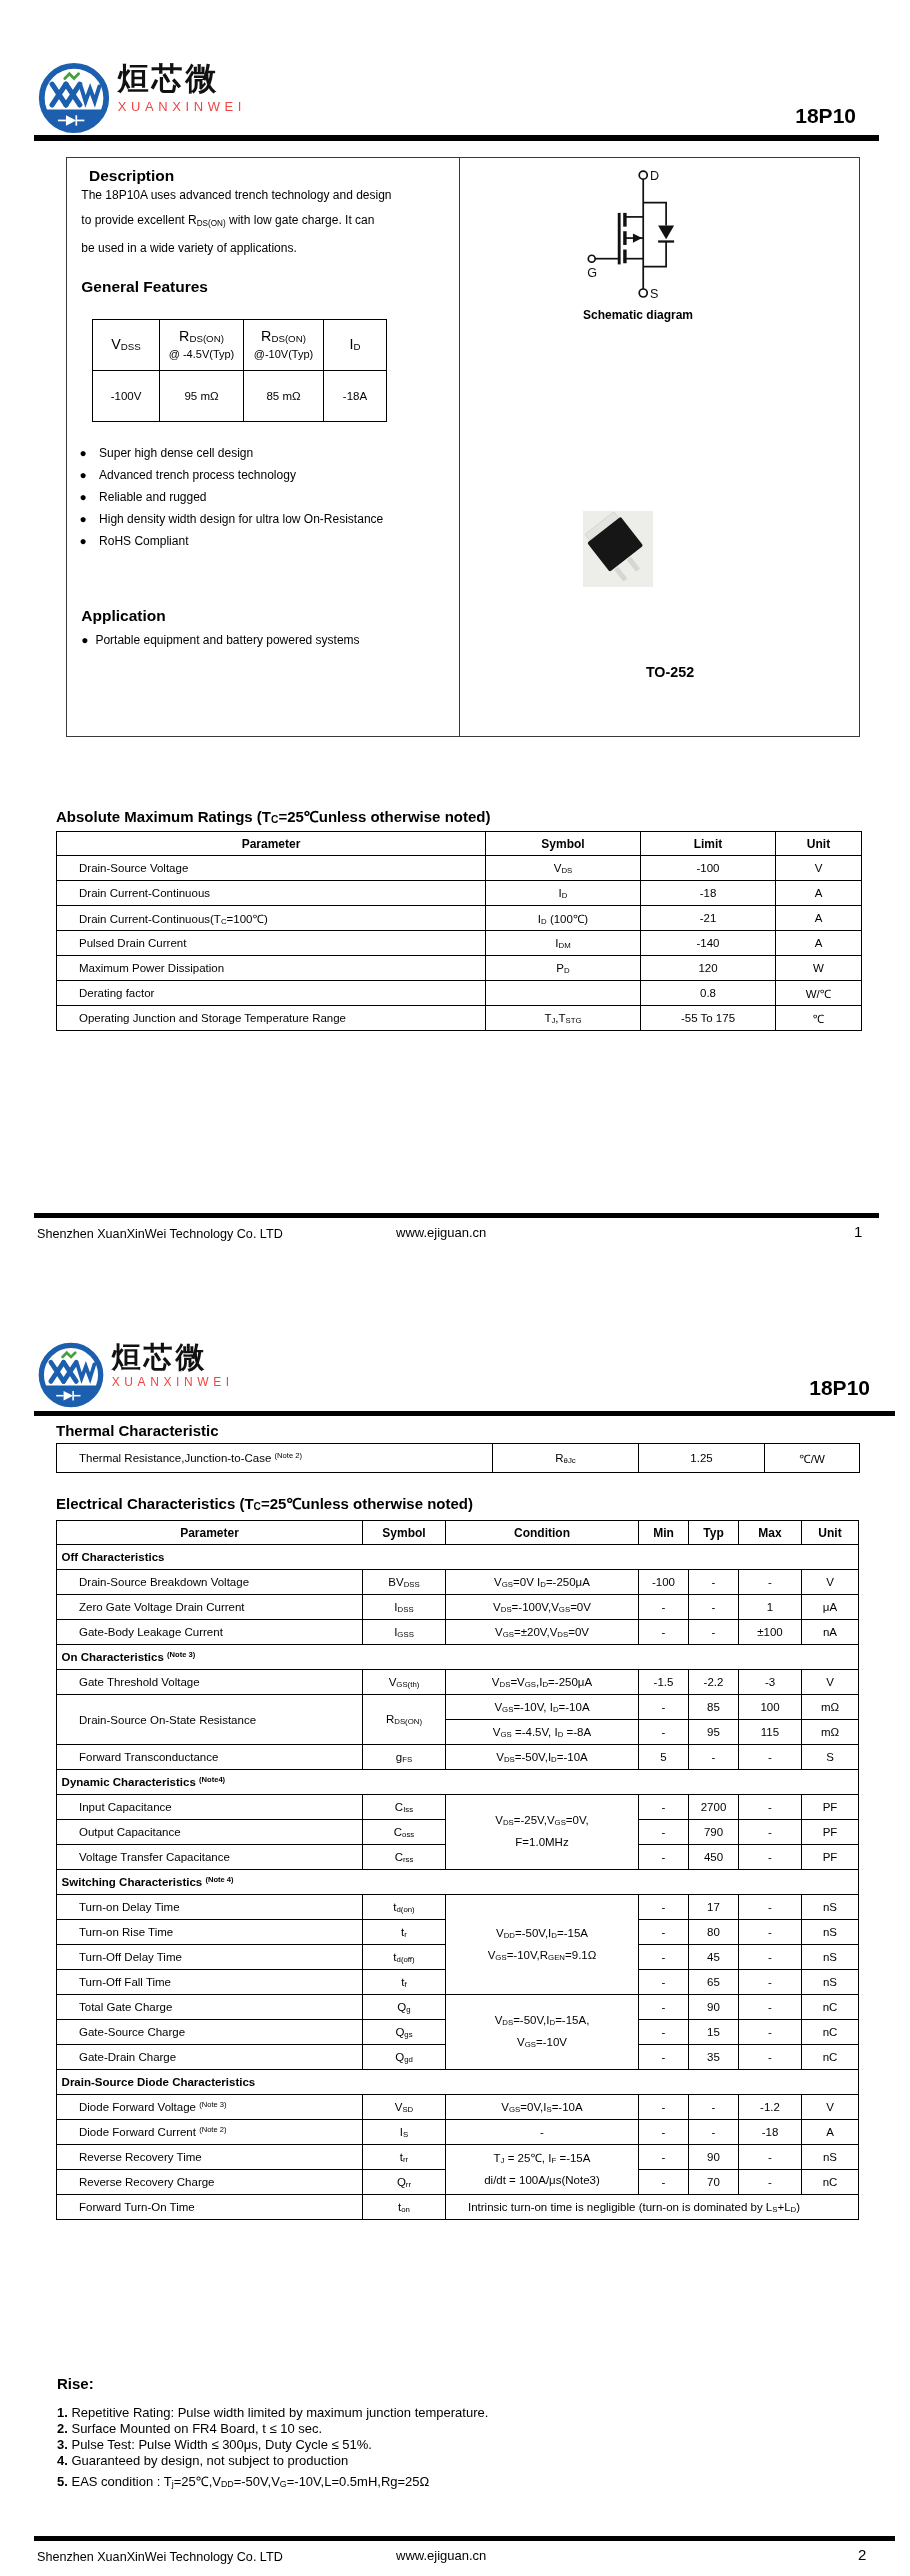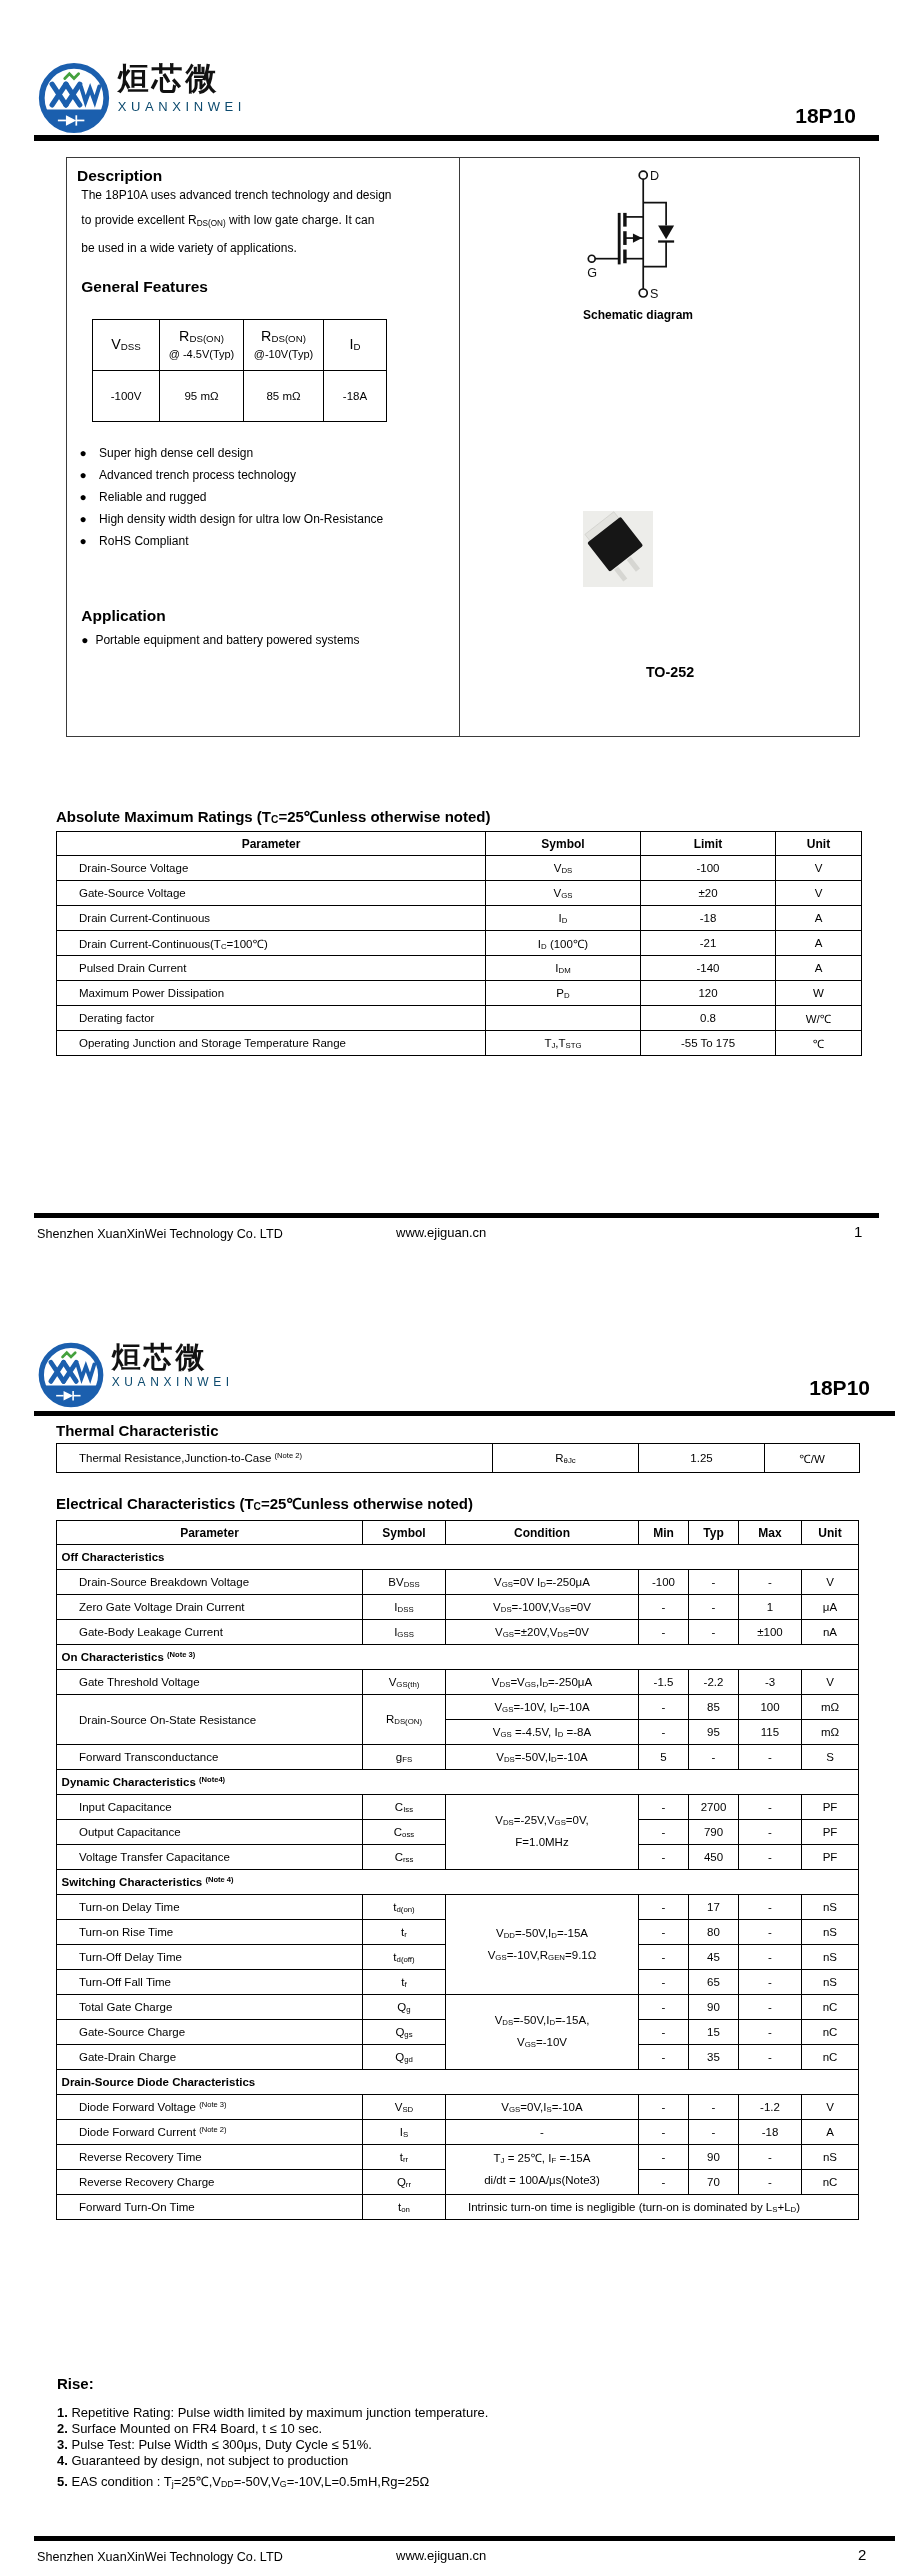--- a/index.html
+++ b/index.html
@@ -6,21 +6,21 @@
   .canvas{position:relative;width:910px;height:2576px;background:#ffffff;
           font-family:"Liberation Sans",sans-serif;color:#000;overflow:hidden;}
   .abs{position:absolute;}
   sub{font-size:68%;vertical-align:-6%;}
   sup{font-size:66%;vertical-align:45%;}
 
   
   .logo{display:flex;align-items:flex-start;}
   .logo-txt{margin-left:5.7px;}
   .logo-cn{font-size:31px;font-weight:bold;letter-spacing:2.9px;line-height:38px;color:#111;}
-  .logo-en{font-size:13px;letter-spacing:4.6px;color:#0c4a6e;margin-top:1.1px;}
+  .logo-en{font-size:13px;letter-spacing:4.6px;color:#ef4444;margin-top:1.1px;}
   .pn{font-size:21px;font-weight:bold;}
   .rule{background:#000;}
 
   
   .mainbox{border:1.1px solid #3a3a3a;background:#fff;}
   .vdiv{position:absolute;top:0;bottom:0;width:1.1px;background:#3a3a3a;}
   .h1{font-weight:bold;font-size:15.5px;}
   .body-line{font-size:12px;line-height:25px;white-space:nowrap;}
   .blt{font-size:12px;white-space:nowrap;margin-bottom:8px;}
   .blt .dot{display:inline-block;width:19.5px;}
@@ -80,21 +80,21 @@
       <div class="logo-cn">烜芯微</div>
       <div class="logo-en">XUANXINWEI</div>
     </div>
   </div>
   <div class="abs pn" style="right:54px;top:104px;">18P10</div>
   <div class="abs rule" style="left:34px;top:135px;width:845px;height:5.7px;"></div>
 
   <div class="abs mainbox" style="left:66px;top:157px;width:792px;height:578px;">
     <div class="vdiv" style="left:392px;"></div>
 
-    <div class="abs h1" style="left:10px;top:9.2px;">Description</div>
+    <div class="abs h1" style="left:22px;top:9.2px;">Description</div>
     <div class="abs" style="left:14.3px;top:25px;">
       <div class="body-line">The 18P10A uses advanced trench technology and design</div>
       <div class="body-line">to provide excellent R<sub>DS(ON)</sub> with low gate charge. It can</div>
       <div class="body-line">be used in a wide variety of applications.</div>
     </div>
     <div class="abs h1" style="left:14.3px;top:120px;">General Features</div>
 
     <table class="t feat" style="left:25px;top:161px;width:294px;">
       <colgroup>
           <col style="width:67px">
@@ -195,26 +195,20 @@
       <td>Limit</td>
       <td>Unit</td>
     </tr>
     <tr>
           <td class="pl">Drain-Source Voltage</td>
           <td>V<sub>DS</sub></td>
           <td>-100</td>
           <td>V</td>
         </tr>
     <tr>
-          <td class="pl">Gate-Source Voltage</td>
-          <td>V<sub>GS</sub></td>
-          <td>±20</td>
-          <td>V</td>
-        </tr>
-    <tr>
           <td class="pl">Drain Current-Continuous</td>
           <td>I<sub>D</sub></td>
           <td>-18</td>
           <td>A</td>
         </tr>
     <tr>
           <td class="pl">Drain Current-Continuous(T<sub>C</sub>=100℃)</td>
           <td>I<sub>D</sub> (100℃)</td>
           <td>-21</td>
           <td>A</td>

